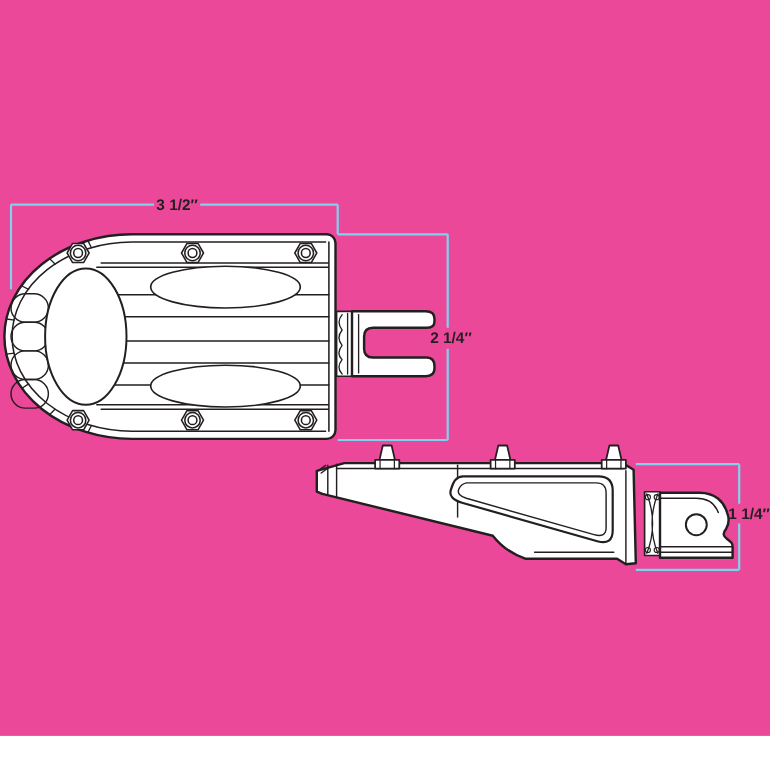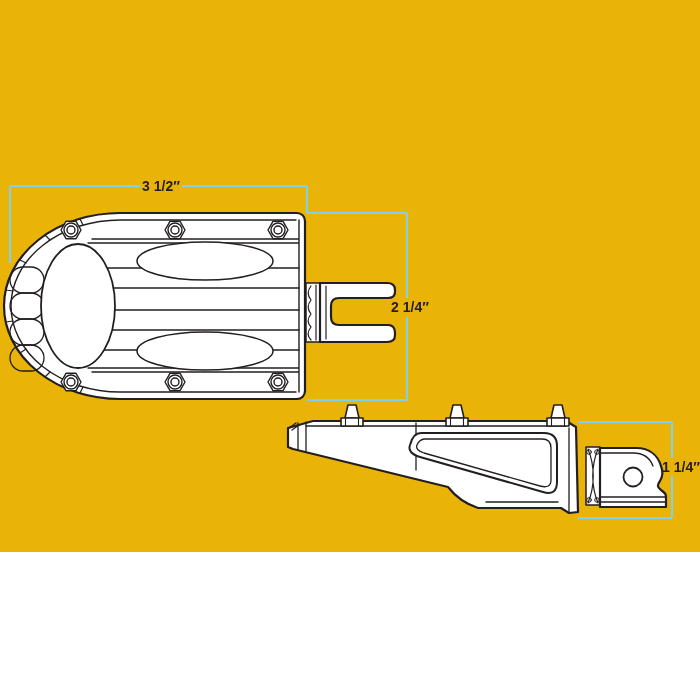--- a/index.html
+++ b/index.html
@@ -1,19 +1,19 @@
 <!DOCTYPE html>
 <html><head>
 <meta charset="utf-8">
 <style>
   html,body{margin:0;padding:0;background:#ffffff;}
   .canvas{
     position:relative;
-    width:700px;height:552px;
-    background:#eab308;
+    width:700px;height:669px;
+    background:#ec4899;
     overflow:hidden;
     font-family:"Liberation Sans", sans-serif;
   }
   svg{position:absolute;left:0;top:0;}
   .dim-text{
     font-family:"Liberation Sans", sans-serif;
     font-weight:700;
     font-size:14px;
     fill:#231f20;
     text-anchor:middle;

